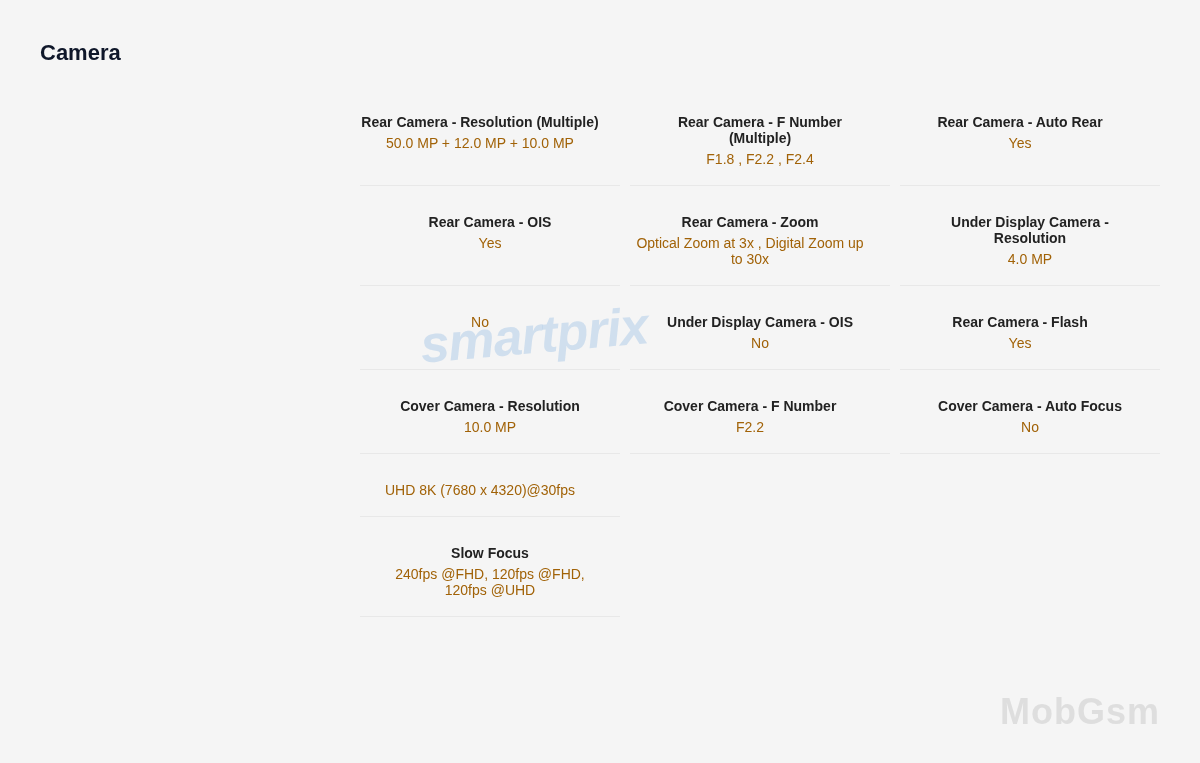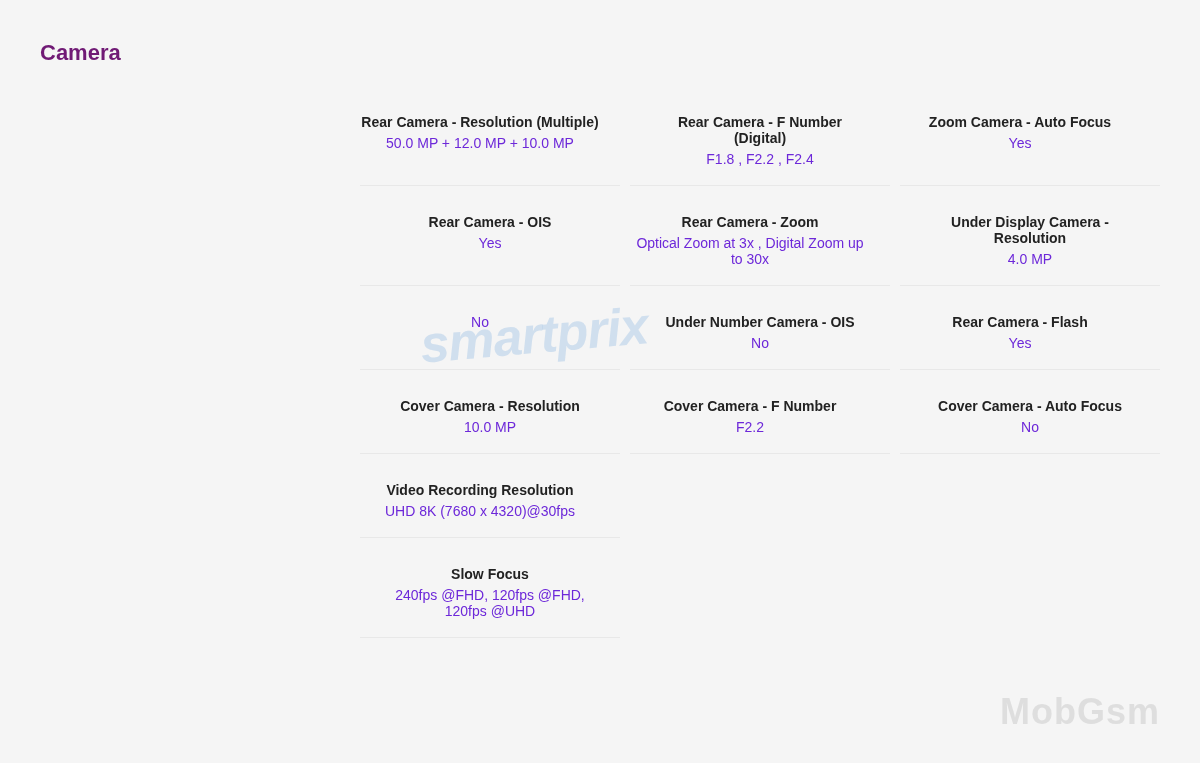--- a/index.html
+++ b/index.html
@@ -14,21 +14,21 @@
     .page {
       width: 1200px;
       min-height: 763px;
       background: #f5f5f5;
       padding: 30px 40px;
       position: relative;
     }
     .section-title {
       font-size: 22px;
       font-weight: 700;
-      color: #701a75;
+      color: #0f172a;
       margin-bottom: 30px;
       margin-top: 10px;
     }
     .specs-grid {
       display: grid;
       grid-template-columns: 1fr 1fr 1fr;
       gap: 10px;
       margin-left: 320px;
       text-align: center;
     }
@@ -41,21 +41,21 @@
       border-left: none;
     }
     .spec-label {
       font-size: 14px;
       font-weight: 700;
       color: #222;
       margin-bottom: 5px;
     }
     .spec-value {
       font-size: 14px;
-      color: #6d28d9;
+      color: #a16207;
       font-weight: 400;
     }
     .watermark-smartprix {
       position: absolute;
       top: 305px;
       left: 420px;
       font-size: 52px;
       font-weight: 900;
       color: rgba(100, 160, 220, 0.25);
       letter-spacing: -1px;
@@ -79,64 +79,63 @@
 
 <div class="page">
   <h2 class="section-title">Camera</h2>
 
   <div class="specs-grid" id="specs-container">
   <div class="spec-item">
         <div class="spec-label">Rear Camera - Resolution (Multiple)</div>
         <div class="spec-value">50.0 MP + 12.0 MP + 10.0 MP</div>
       </div>
       <div class="spec-item">
-        <div class="spec-label">Rear Camera - F Number (Digital)</div>
+        <div class="spec-label">Rear Camera - F Number (Multiple)</div>
         <div class="spec-value">F1.8 , F2.2 , F2.4</div>
       </div>
       <div class="spec-item">
-        <div class="spec-label">Zoom Camera - Auto Focus</div>
+        <div class="spec-label">Rear Camera - Auto Rear</div>
         <div class="spec-value">Yes</div>
       </div>
       <div class="spec-item">
         <div class="spec-label">Rear Camera - OIS</div>
         <div class="spec-value">Yes</div>
       </div>
       <div class="spec-item">
         <div class="spec-label">Rear Camera - Zoom</div>
         <div class="spec-value">Optical Zoom at 3x , Digital Zoom up to 30x</div>
       </div>
       <div class="spec-item">
         <div class="spec-label">Under Display Camera - Resolution</div>
         <div class="spec-value">4.0 MP</div>
       </div>
       <div class="spec-item">
         <div class="spec-value">No</div>
       </div>
       <div class="spec-item">
-        <div class="spec-label">Under Number Camera - OIS</div>
+        <div class="spec-label">Under Display Camera - OIS</div>
         <div class="spec-value">No</div>
       </div>
       <div class="spec-item">
         <div class="spec-label">Rear Camera - Flash</div>
         <div class="spec-value">Yes</div>
       </div>
       <div class="spec-item">
         <div class="spec-label">Cover Camera - Resolution</div>
         <div class="spec-value">10.0 MP</div>
       </div>
       <div class="spec-item">
         <div class="spec-label">Cover Camera - F Number</div>
         <div class="spec-value">F2.2</div>
       </div>
       <div class="spec-item">
         <div class="spec-label">Cover Camera - Auto Focus</div>
         <div class="spec-value">No</div>
       </div>
       <div class="spec-item">
-        <div class="spec-label">Video Recording Resolution</div>
         <div class="spec-value">UHD 8K (7680 x 4320)@30fps</div>
       </div>
       <div class="spec-item" style="grid-column: 1;">
         <div class="spec-label">Slow Focus</div>
         <div class="spec-value">240fps @FHD, 120fps @FHD, 120fps @UHD</div>
       </div>
     </div>
 
   <div class="watermark-smartprix">smartprix</div>
   <div class="watermark-mobgsm">MobGsm</div>

